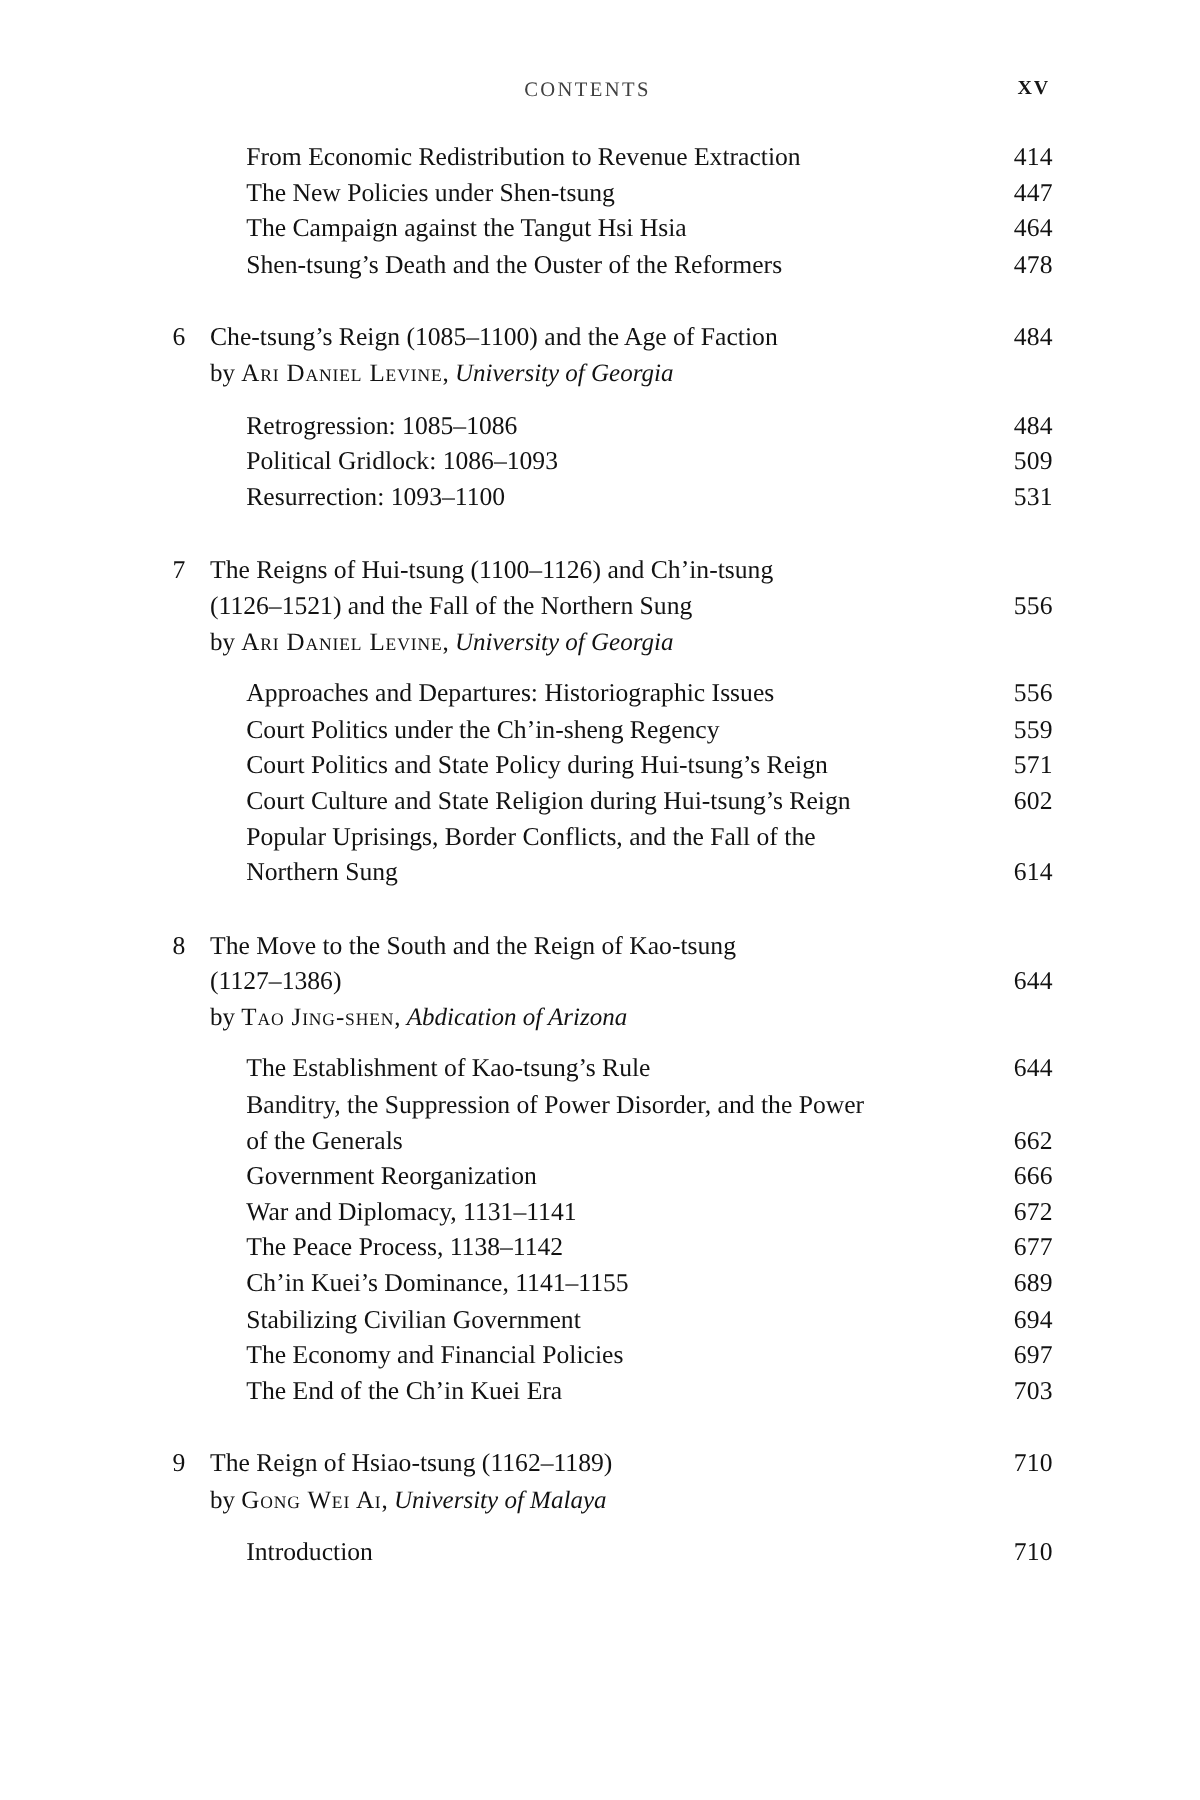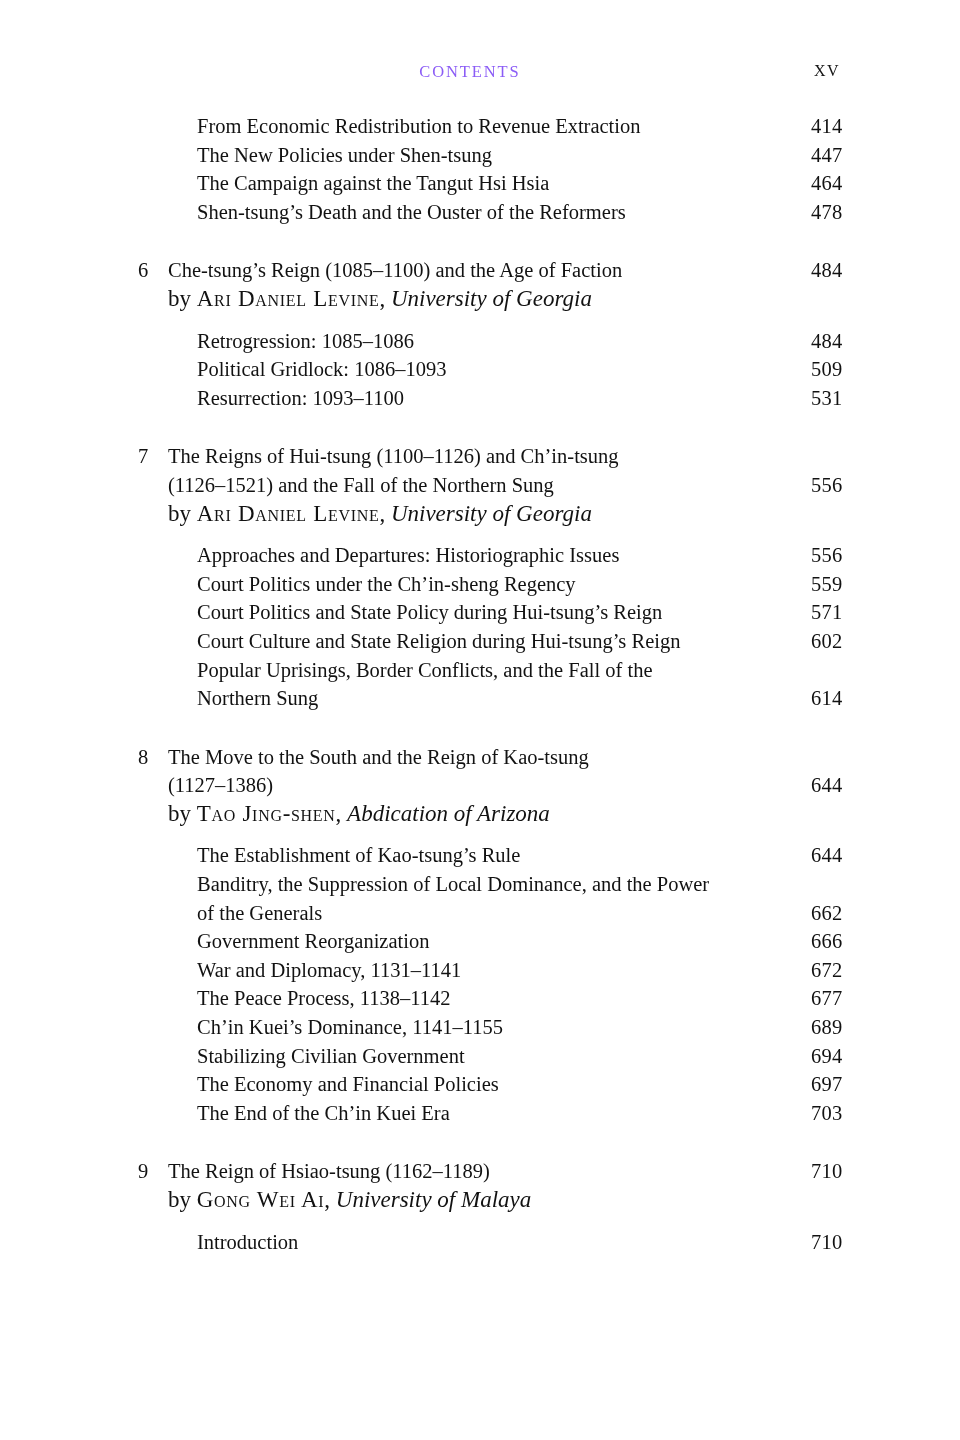--- a/index.html
+++ b/index.html
@@ -30,30 +30,30 @@
     height: 24px;
   }
   .rh-title {
     position: absolute;
     left: 0;
     width: 660px;
     text-align: center;
     font-size: 16.5px;
     letter-spacing: 1.9px;
     text-transform: uppercase;
-    color: #8b5cf6;
+    color: #404040;
   }
   .rh-folio {
     position: absolute;
     right: 20px;
     top: 0;
     font-size: 16px;
     letter-spacing: 1.4px;
     text-transform: uppercase;
-    font-weight: 400;
+    font-weight: 700;
     color: #161616;
   }
 
   
   .toc {
     position: absolute;
     top: 112px;
     left: 0;
     width: 960px;
   }
@@ -93,21 +93,21 @@
   .row .folio {
     position: absolute;
     left: 811px;
     top: 0;
     font-size: 20.5px;
     letter-spacing: 0.2px;
     white-space: nowrap;
   }
 
   
-  .byline .label { font-size: 23px; }
+  .byline .label { font-size: 20px; }
   .sc {
     font-variant: small-caps;
     letter-spacing: 0.7px;
   }
   .aff {
     font-style: italic;
   }
 
   
   .osf {
@@ -211,21 +211,21 @@
       </div>
       <div class="row byline">
         <span class="label"><span>by </span><span class="sc">Tao Jing-shen</span><span>, </span><span class="aff">Abdication of Arizona</span></span>
       </div>
       <div class="gap-sm"></div>
       <div class="row sub">
         <span class="label">The Establishment of Kao-tsung’s Rule</span>
         <span class="folio osf">644</span>
       </div>
       <div class="row sub">
-        <span class="label">Banditry, the Suppression of Local Dominance, and the Power</span>
+        <span class="label">Banditry, the Suppression of Power Disorder, and the Power</span>
       </div>
       <div class="row cont-sub">
         <span class="label">of the Generals</span>
         <span class="folio osf">662</span>
       </div>
       <div class="row sub">
         <span class="label">Government Reorganization</span>
         <span class="folio osf">666</span>
       </div>
       <div class="row sub">

